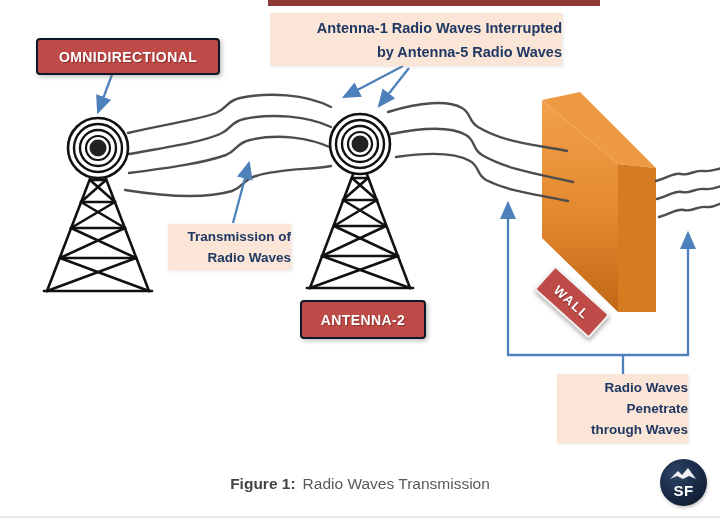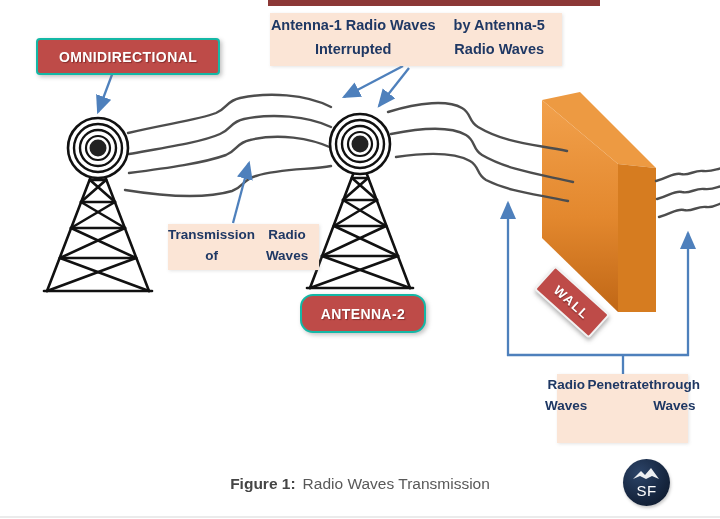--- a/index.html
+++ b/index.html
@@ -3,55 +3,55 @@
 <meta charset="utf-8">
 <style>
   html,body{margin:0;padding:0;background:#fff;}
   #canvas{
     position:relative;width:720px;height:519px;background:#ffffff;
     overflow:hidden;font-family:"Liberation Sans",sans-serif;
   }
   .abs{position:absolute;}
   svg{position:absolute;left:0;top:0;}
   .redbox{
-    background:#be4b48;border:2px solid #14b8a6;border-radius:4px;
+    background:#be4b48;border:2px solid #0f172a;border-radius:4px;
     color:#ffffff;font-weight:bold;text-align:center;
     box-shadow:2px 2px 4px rgba(120,120,120,.45);
     display:flex;align-items:center;justify-content:center;
     text-shadow:1px 1px 1px rgba(80,20,20,.5);
     letter-spacing:.4px;
   }
   .peachbox{
     background:#fbe5d6;color:#1f3864;font-weight:bold;text-align:center;
     box-shadow:1px 1px 3px rgba(150,150,150,.25);
-    display:flex;align-items:flex-start;justify-content:center;
+    display:flex;flex-direction:column;align-items:flex-end;justify-content:center;
   }
   .peachbox div{line-height:21px;}
   #label-interrupted div{line-height:24px;font-size:14.5px;}
   #topstrip{left:268px;top:0;width:332px;height:6px;background:#8c3836;}
   #label-omni{left:36px;top:38px;width:180px;height:33px;font-size:14px;}
   #label-interrupted{left:270px;top:13px;width:292px;height:53px;font-size:14.5px;}
-  #label-transmission{left:168px;top:224px;width:151px;height:46px;font-size:13.5px;}
+  #label-transmission{left:168px;top:224px;width:123px;height:46px;font-size:13.5px;}
   #label-a1{left:40px;top:297px;width:122px;height:35px;font-size:14px;}
-  #label-a2{left:300px;top:294px;width:122px;height:35px;font-size:14px;border-radius:13px;}
+  #label-a2{left:300px;top:300px;width:122px;height:35px;font-size:14px;}
   #label-wall{
     left:535px;top:286px;width:70px;height:28px;font-size:13px;
     transform:rotate(42deg);border:2px solid #f2f2f2;
     box-shadow:2px 2px 4px rgba(100,100,100,.5);letter-spacing:1.5px;border-radius:3px;
   }
   #label-penetrate{left:557px;top:374px;width:131px;height:69px;font-size:13.5px;}
   #caption{
     left:0;top:475px;width:720px;text-align:center;font-size:15.5px;color:#595959;
   }
   #caption .cap-prefix{font-weight:bold;color:#454545;margin-right:7px;}
   #logo{
-    left:623px;top:459px;width:47px;height:47px;border-radius:50%;
+    left:660px;top:459px;width:47px;height:47px;border-radius:50%;
     background:radial-gradient(circle at 35% 30%,#2c4468 0%,#16263f 60%,#0c1626 100%);
     display:flex;align-items:flex-end;justify-content:center;
-    color:#ffffff;font-weight:normal;font-size:15px;
+    color:#ffffff;font-weight:bold;font-size:15px;
     box-shadow:1px 2px 3px rgba(120,120,120,.4);
   }
   #logo .sf-text{margin-bottom:7px;letter-spacing:.5px;}
   #logo svg{left:9px;top:8px;}
   #bottomline{left:0;top:516px;width:720px;height:2px;background:#ebebeb;}
 </style>
 </head>
 <body>
 
 <div id="canvas">

